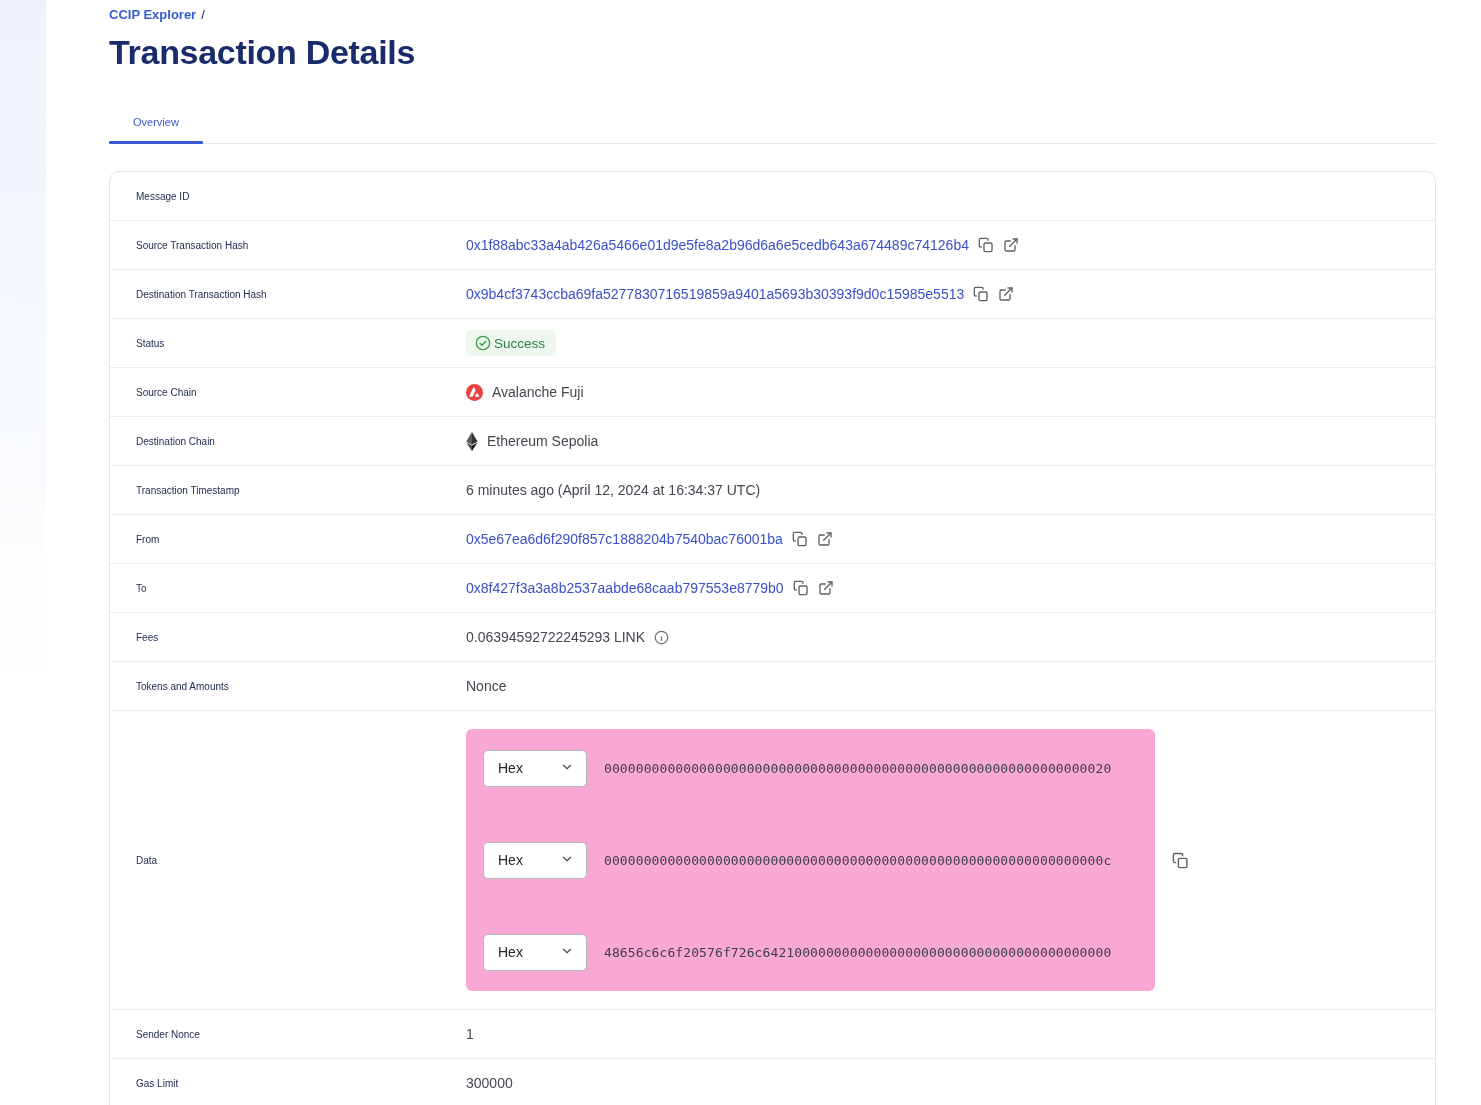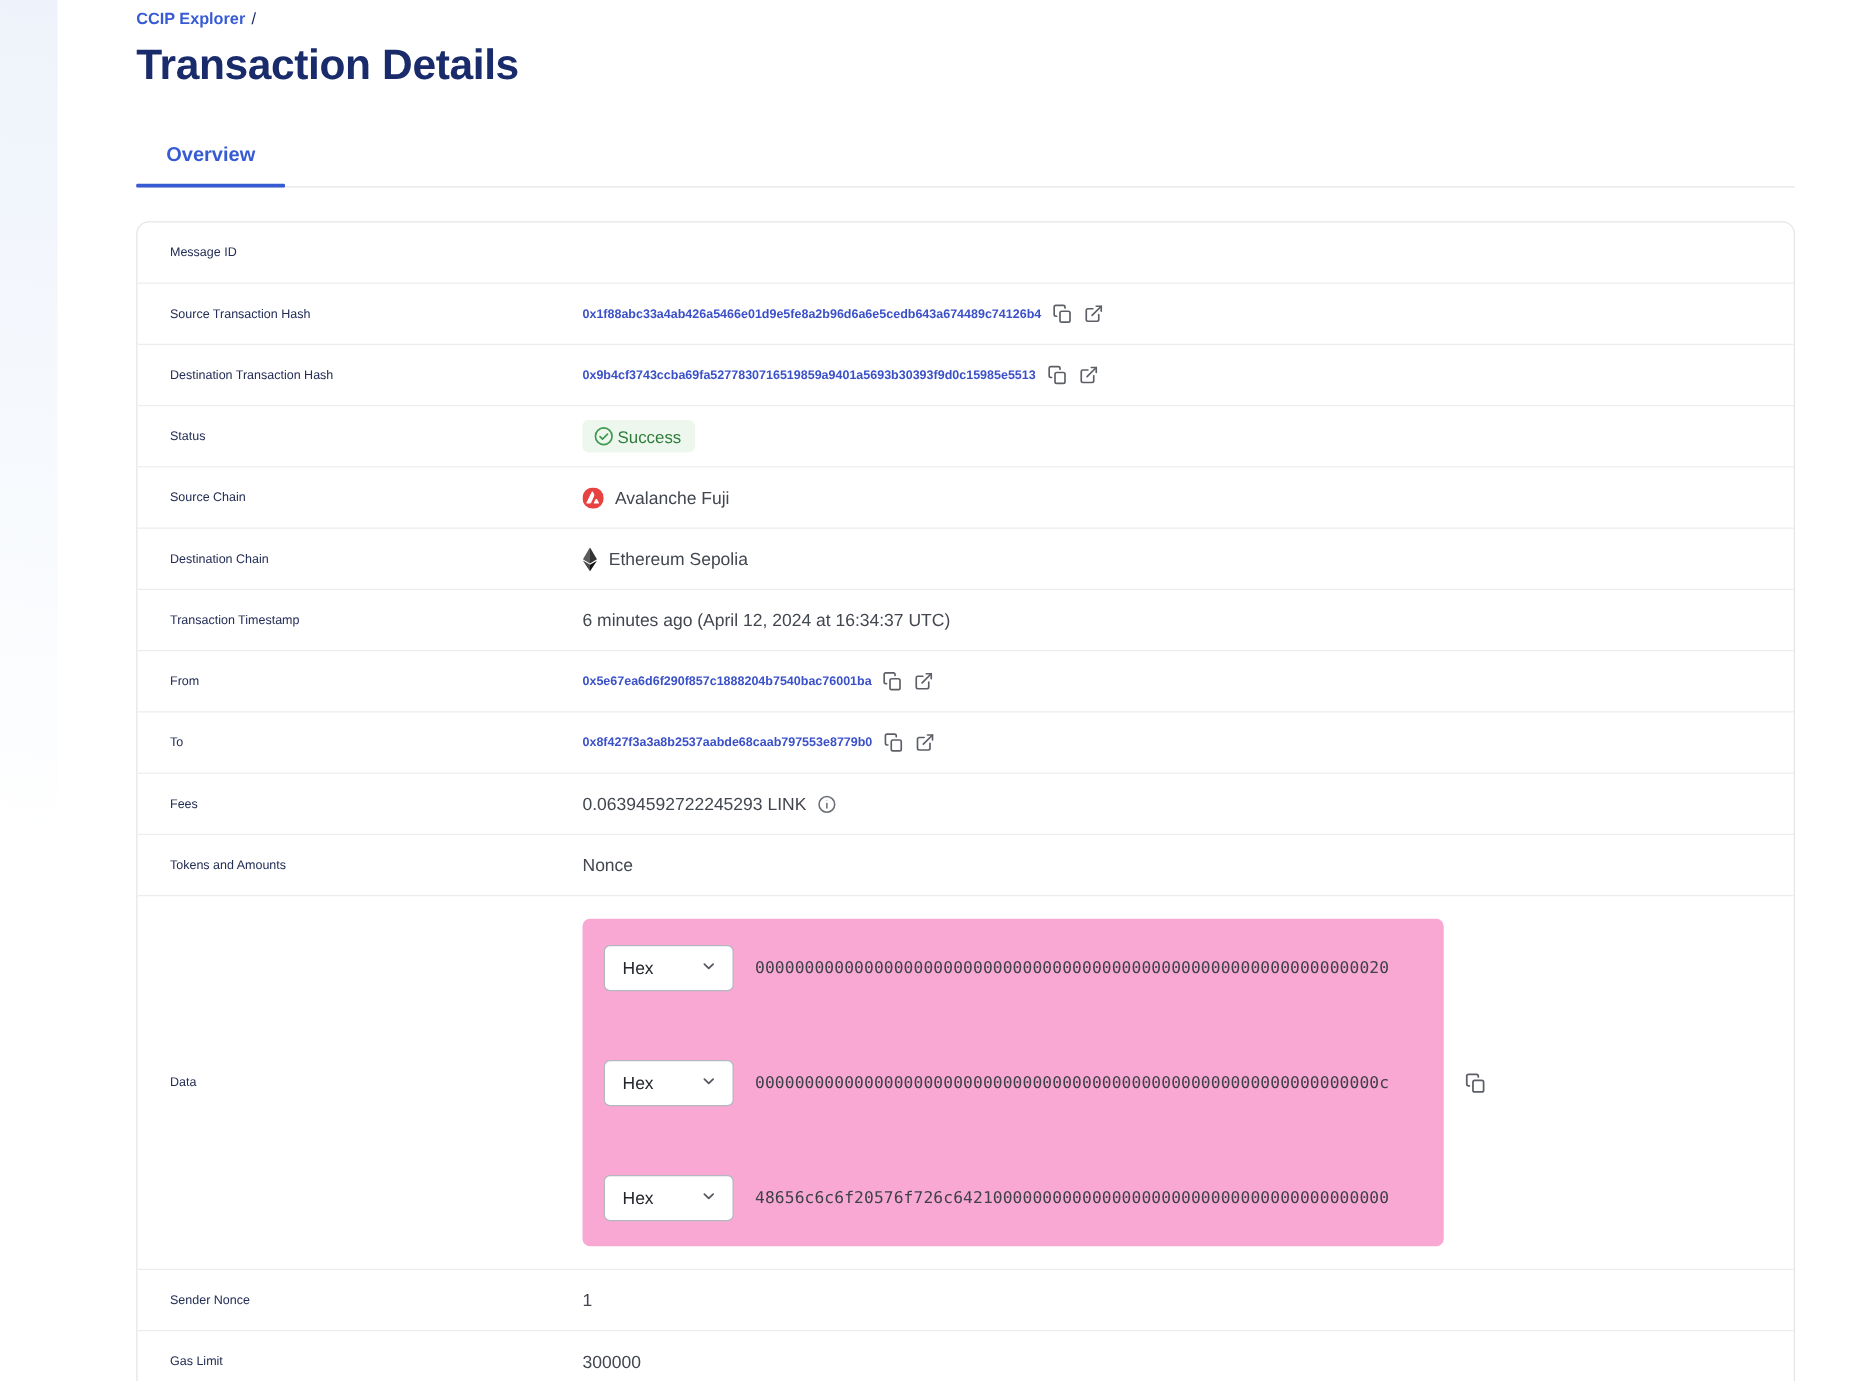--- a/index.html
+++ b/index.html
@@ -36,22 +36,22 @@
     color: #1a2b6b;
   }
   
   .tabbar {
     margin-top: 44px;
     border-bottom: 1px solid #e6e6e8;
     display: flex;
   }
   .tab {
     padding: 0 24px 15px 24px;
-    font-size: 16px;
-    font-weight: 700;
+    font-size: 11px;
+    font-weight: 400;
     color: #375bd2;
     cursor: pointer;
     position: relative;
   }
   .tab.active::after {
     content: "";
     position: absolute;
     left: 0; right: 0; bottom: -1px;
     height: 3px;
     background: #375bd2;
@@ -84,22 +84,21 @@
     display: flex;
     align-items: center;
     gap: 9px;
     font-size: 14px;
     color: #42464f;
   }
   a.hash-link {
     color: #3a50c8;
     text-decoration: none;
     cursor: pointer;
-    font-size: 10px;
-    font-weight: bold;
+    font-size: 14px;
   }
   .icon-btn {
     background: none;
     border: none;
     padding: 0;
     cursor: pointer;
     display: inline-flex;
     align-items: center;
     line-height: 0;
   }

